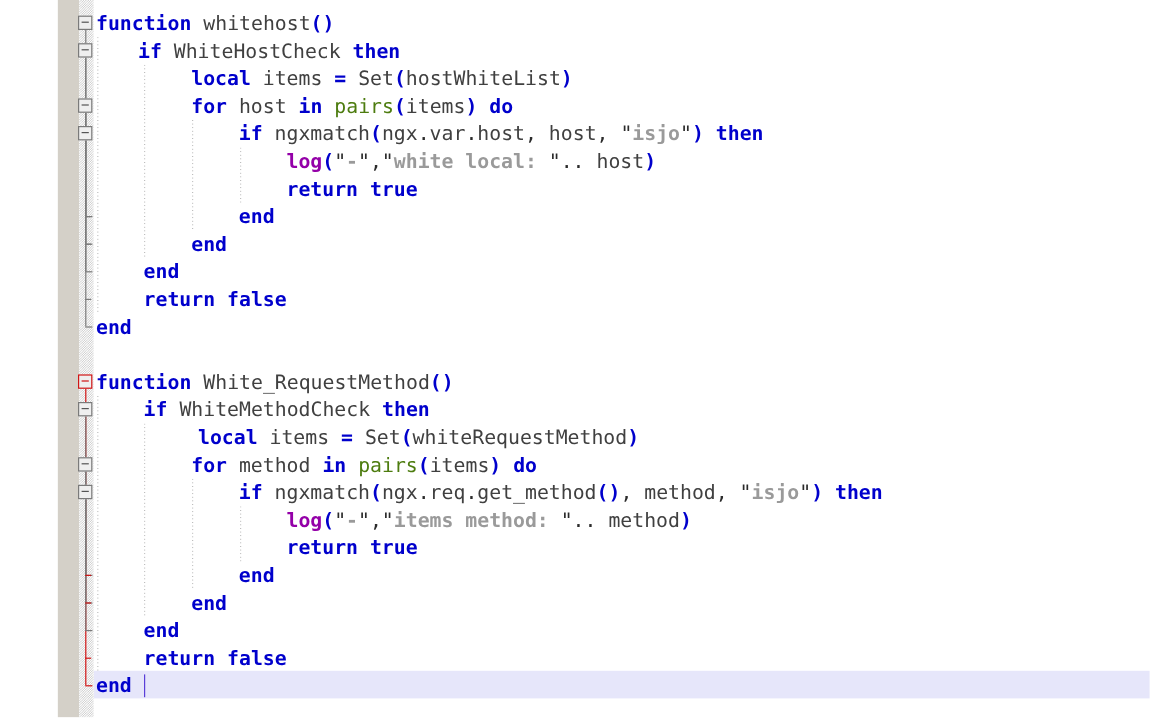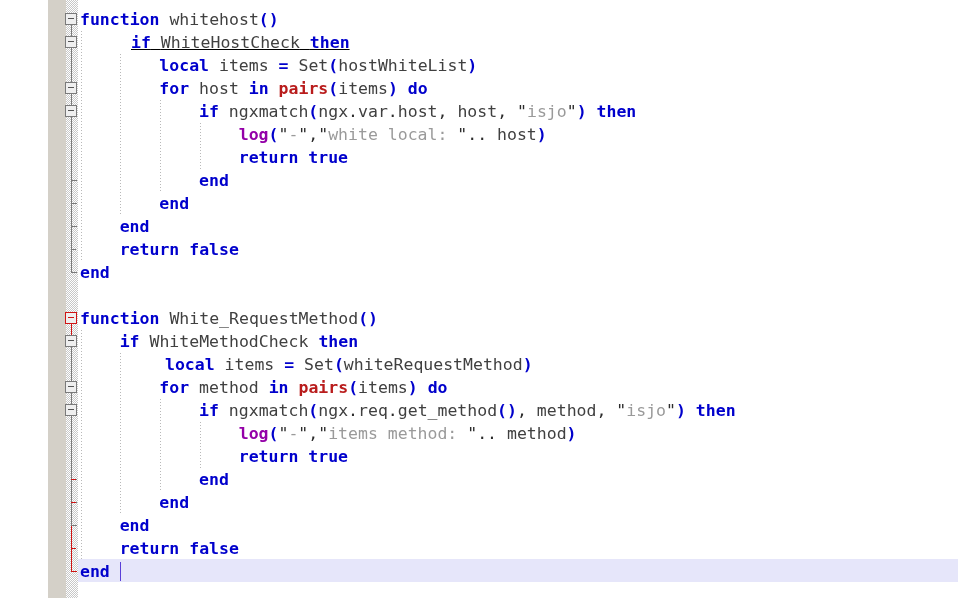--- a/index.html
+++ b/index.html
@@ -136,26 +136,26 @@
     font-family: "DejaVu Sans Mono", "Liberation Mono", monospace;
     font-size: 16.5px;
     line-height: 23px;
     height: 23px;
     letter-spacing: 0px;
     z-index: 2;
   }
 
   
   .k   { color: #0000cc; font-weight: bold; }   
-  .bi  { color: #b91c1c; font-weight: bold; }   
+  .bi  { color: #4d7c0f; font-weight: normal; }   
   .fn  { color: #9400a8; font-weight: bold; }   
   .id  { color: #404040; font-weight: normal; } 
   .op  { color: #0000cc; font-weight: bold; }   
   .pn  { color: #2b2b2b; font-weight: normal; } 
-  .st  { color: #9a9a9a; font-weight: normal; } 
+  .st  { color: #9a9a9a; font-weight: bold; } 
   .stq { color: #2b2b2b; font-weight: normal; } 
 
   .caret {
     position: absolute;
     width: 1px;
     height: 19px;
     background: #5a3fd8;
     z-index: 5;
   }
 </style>
@@ -224,21 +224,21 @@
         <div class="indent-guide" style="left: 2.5px; top: 330px; height: 230px;"></div>
         <div class="indent-guide" style="left: 42.18px; top: 54px; height: 161px;"></div>
         <div class="indent-guide" style="left: 42.18px; top: 353px; height: 161px;"></div>
         <div class="indent-guide" style="left: 81.86px; top: 100px; height: 92px;"></div>
         <div class="indent-guide" style="left: 81.86px; top: 399px; height: 92px;"></div>
         <div class="indent-guide" style="left: 121.54px; top: 123px; height: 46px;"></div>
         <div class="indent-guide" style="left: 121.54px; top: 422px; height: 46px;"></div>
       </div>
     <div id="code-lines">
         <div class="code-line" style="top: 8px; left: 2px;"><span class="k">function</span><span class="pn"> </span><span class="id">whitehost</span><span class="op">(</span><span class="op">)</span></div>
-        <div class="code-line" style="top: 31px; left: 53px; text-decoration: underline;"><span class="k">if</span><span class="pn"> </span><span class="id">WhiteHostCheck</span><span class="pn"> </span><span class="k">then</span></div>
+        <div class="code-line" style="top: 31px; left: 37px;"><span class="k">if</span><span class="pn"> </span><span class="id">WhiteHostCheck</span><span class="pn"> </span><span class="k">then</span></div>
         <div class="code-line" style="top: 54px; left: 81.36px;"><span class="k">local</span><span class="pn"> </span><span class="id">items</span><span class="pn"> </span><span class="op">=</span><span class="pn"> </span><span class="id">Set</span><span class="op">(</span><span class="id">hostWhiteList</span><span class="op">)</span></div>
         <div class="code-line" style="top: 77px; left: 81.36px;"><span class="k">for</span><span class="pn"> </span><span class="id">host</span><span class="pn"> </span><span class="k">in</span><span class="pn"> </span><span class="bi">pairs</span><span class="op">(</span><span class="id">items</span><span class="op">)</span><span class="pn"> </span><span class="k">do</span></div>
         <div class="code-line" style="top: 100px; left: 121.04px;"><span class="k">if</span><span class="pn"> </span><span class="id">ngxmatch</span><span class="op">(</span><span class="id">ngx</span><span class="pn">.</span><span class="id">var</span><span class="pn">.</span><span class="id">host</span><span class="pn">, </span><span class="id">host</span><span class="pn">, </span><span class="stq">"</span><span class="st">isjo</span><span class="stq">"</span><span class="op">)</span><span class="pn"> </span><span class="k">then</span></div>
         <div class="code-line" style="top: 123px; left: 160.72px;"><span class="fn">log</span><span class="op">(</span><span class="stq">"</span><span class="st">-</span><span class="stq">"</span><span class="pn">,</span><span class="stq">"</span><span class="st">white local: </span><span class="stq">"</span><span class="pn">.. </span><span class="id">host</span><span class="op">)</span></div>
         <div class="code-line" style="top: 146px; left: 160.72px;"><span class="k">return</span><span class="pn"> </span><span class="k">true</span></div>
         <div class="code-line" style="top: 169px; left: 121.04px;"><span class="k">end</span></div>
         <div class="code-line" style="top: 192px; left: 81.36px;"><span class="k">end</span></div>
         <div class="code-line" style="top: 215px; left: 41.68px;"><span class="k">end</span></div>
         <div class="code-line" style="top: 238px; left: 41.68px;"><span class="k">return</span><span class="pn"> </span><span class="k">false</span></div>
         <div class="code-line" style="top: 261px; left: 2px;"><span class="k">end</span></div>

